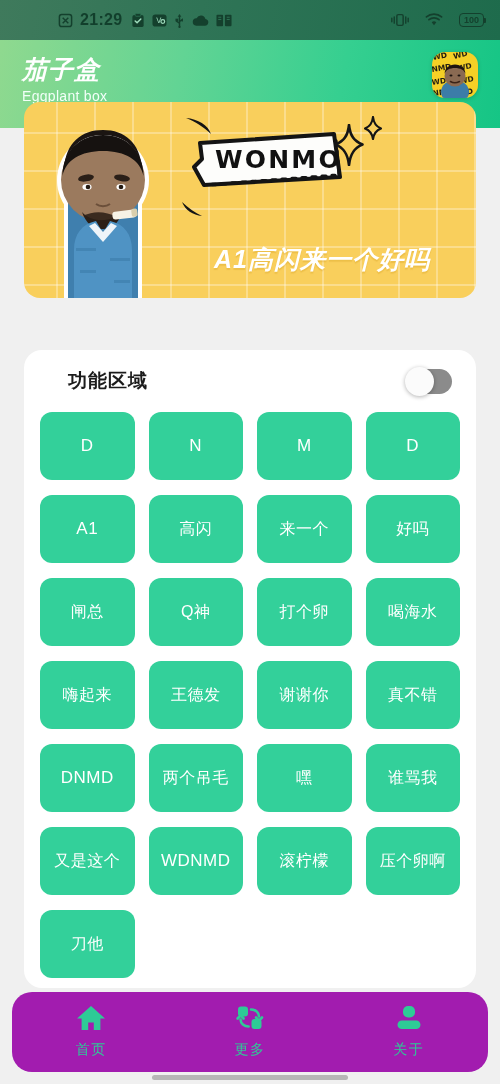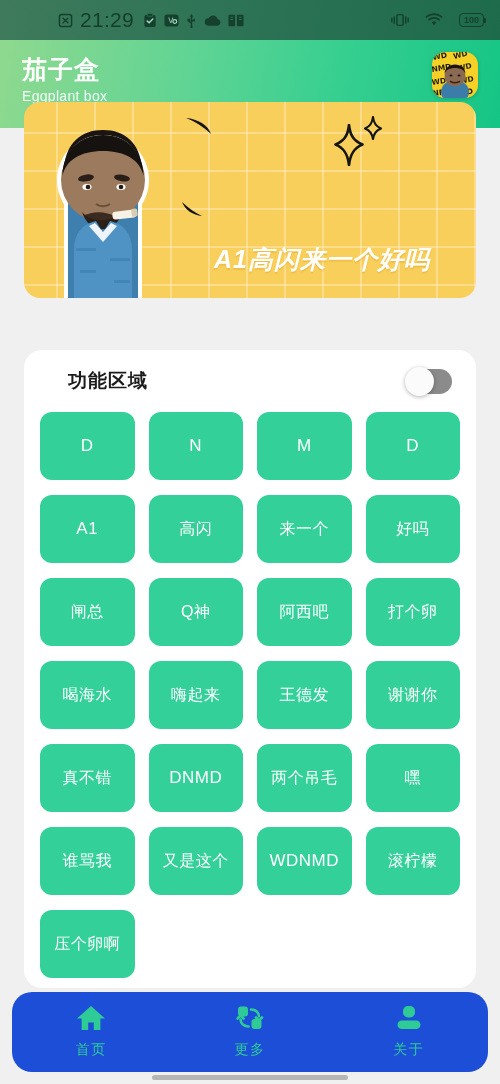--- a/index.html
+++ b/index.html
@@ -26,22 +26,22 @@
     padding: 0 16px;
     color: #0e3a27;
   }
   .sb-left {
     display: flex;
     align-items: center;
     gap: 7px;
     margin-left: 42px;
   }
   .sb-time {
-    font-size: 21px;
-    font-weight: 400;
+    font-size: 16px;
+    font-weight: 700;
     color: #123f2c;
     letter-spacing: 0.3px;
     margin-right: 2px;
   }
   .sb-ic { display: inline-flex; align-items: center; justify-content: center; }
   .sb-right {
     margin-left: auto;
     display: flex;
     align-items: center;
     gap: 16px;
@@ -74,20 +74,21 @@
     display: flex;
     align-items: flex-start;
   }
   .hdr-titles { padding-top: 4px; }
   .hdr-title {
     font-size: 25px;
     font-weight: 700;
     color: #ffffff;
     letter-spacing: 1px;
     line-height: 31px;
+    font-style: italic;
   }
   .hdr-sub {
     font-size: 14px;
     color: #f2fff8;
     letter-spacing: 0.3px;
     line-height: 20px;
     margin-top: 1px;
   }
   .avatar {
     margin-left: auto;
@@ -211,21 +212,21 @@
     user-select: none;
   }
   .tile.latin { font-size: 17px; }
 
   
   .bottom-nav {
     position: absolute;
     left: 12px; right: 12px;
     bottom: 12px;
     height: 80px;
-    background: #1d4ed8;
+    background: #a21caf;
     border-radius: 20px;
     display: flex;
     align-items: flex-start;
     padding-top: 12px;
   }
   .nav-item {
     flex: 1;
     display: flex;
     flex-direction: column;
     align-items: center;
@@ -373,20 +374,30 @@
           <g opacity=".35" fill="#2d6e99">
             <rect x="42" y="140" width="20" height="3"></rect>
               <rect x="76" y="150" width="20" height="3"></rect>
             <rect x="46" y="162" width="16" height="3"></rect>
               <rect x="80" y="172" width="16" height="3"></rect>
           </g>
         </g>
       </svg>
     </div>
 
+    <div class="bubble">
+      <svg width="152" height="62" viewBox="0 0 152 62">
+        <path d="M8 14 L142 5 L148 48 L12 56 L2 38 L10 30 Z" fill="#fdfdfb" stroke="#141414" stroke-width="4" stroke-linejoin="round"></path>
+        <g stroke="#141414" stroke-width="3.4" stroke-linecap="round">
+          <path d="M20 55.5h4M30 54.8h4M40 54h4M50 53.3h4M60 52.5h4M70 51.8h4M80 51h4M90 50.3h4M100 49.5h4M110 48.8h4M120 48h4M130 47.3h4M140 46.5h3"></path>
+          <path d="M144 12v4M145 22v4M146 32v4M147 42v3"></path>
+        </g>
+        <text x="23" y="39" font-family="DejaVu Sans" font-size="25" font-weight="bold" fill="#111" letter-spacing="2.2">WONMO</text>
+      </svg>
+    </div>
 
     <div class="sparkle" style="left:310px; top:22px;">
       <svg width="30" height="42" viewBox="0 0 30 42">
           <path d="M15 1c1.2 11 5 16 13.5 19.5C20 24 16.2 30 15 41c-1.2-11-5-17-13.5-20.5C10 17 13.8 12 15 1z" fill="none" stroke="#151515" stroke-width="2.6" stroke-linejoin="round"></path>
         </svg>
     </div>
     <div class="sparkle" style="left:340px; top:14px;">
       <svg width="18" height="24" viewBox="0 0 18 24">
           <path d="M9 1c.7 6.5 3 9.5 8 11.5C12 14.5 9.7 18 9 23c-.7-5-3-8.5-8-10.5C6 10.5 8.3 7.5 9 1z" fill="none" stroke="#151515" stroke-width="2.2" stroke-linejoin="round"></path>
         </svg>
@@ -417,35 +428,35 @@
       <div class="tile latin">D</div>
       <div class="tile latin">N</div>
       <div class="tile latin">M</div>
       <div class="tile latin">D</div>
       <div class="tile latin">A1</div>
       <div class="tile">高闪</div>
       <div class="tile">来一个</div>
       <div class="tile">好吗</div>
       <div class="tile">闸总</div>
       <div class="tile">Q神</div>
-      <div class="tile">阿西吧</div>
       <div class="tile">打个卵</div>
       <div class="tile">喝海水</div>
       <div class="tile">嗨起来</div>
       <div class="tile">王德发</div>
       <div class="tile">谢谢你</div>
       <div class="tile">真不错</div>
       <div class="tile latin">DNMD</div>
       <div class="tile">两个吊毛</div>
       <div class="tile">嘿</div>
       <div class="tile">谁骂我</div>
       <div class="tile">又是这个</div>
       <div class="tile latin">WDNMD</div>
       <div class="tile">滚柠檬</div>
       <div class="tile">压个卵啊</div>
+      <div class="tile">刀他</div>
     </div>
 </div>
 
 <div class="bottom-nav">
   <div class="nav-item">
     <span>
       <svg width="30" height="28" viewBox="0 0 30 28">
           <path d="M15 2 L29 14.5 h-4.6 V26 h-6.6 v-7.5 h-5.6 V26 H5.6 V14.5 H1 Z" fill="#2ecb96"></path>
         </svg>
     </span>

